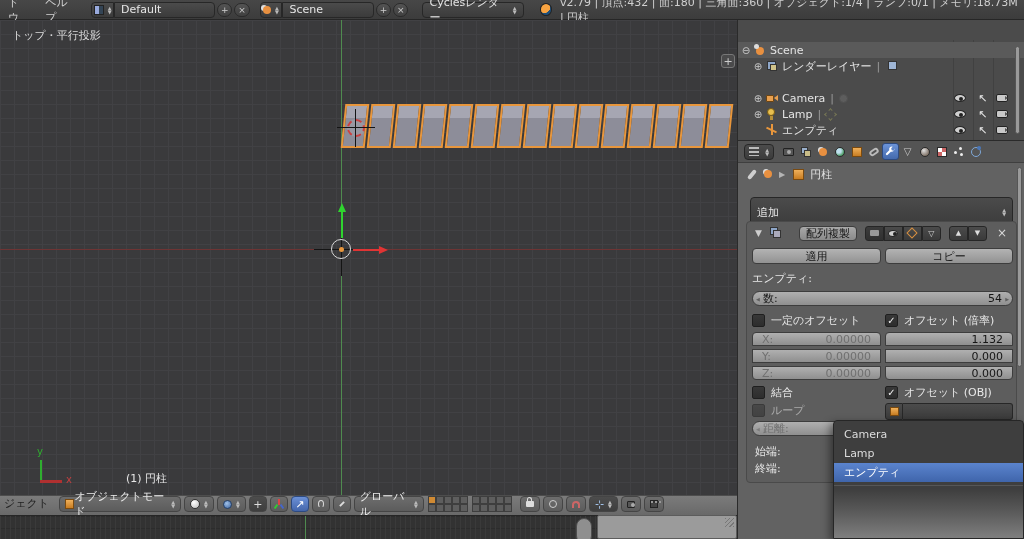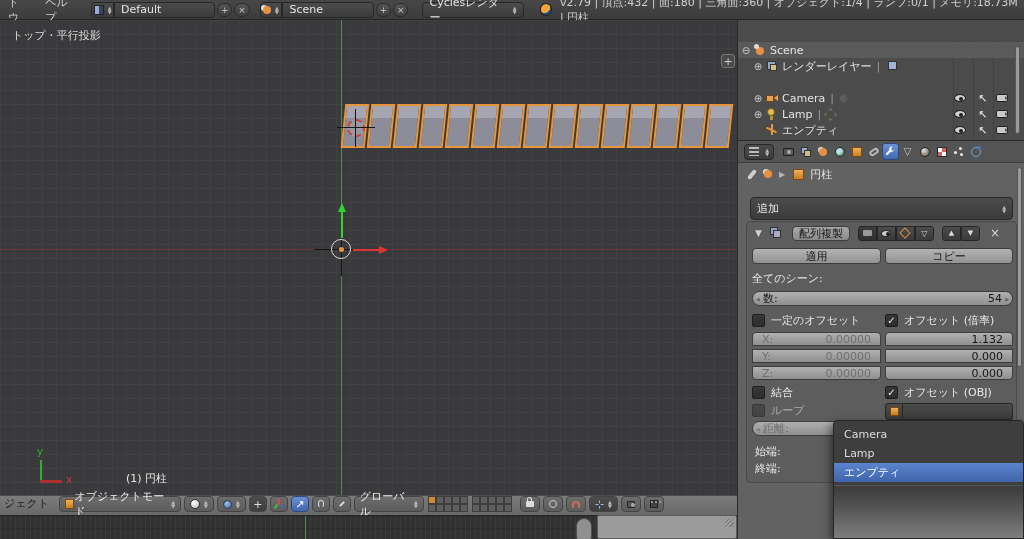--- a/index.html
+++ b/index.html
@@ -333,36 +333,36 @@
     </div>
 
     <div class="row" style="left:0;top:24px;height:18px;width:287px;">
       <span style="margin-left:12px;width:4px;height:11px;background:#cfcfcf;transform:rotate(40deg);border-radius:2px;display:inline-block;"></span>
       <span class="dot" style="margin-left:10px;width:8px;height:8px;background:#e89040;box-shadow:-2px -2px 0 -1px #ddd;"></span>
       <span style="margin-left:7px;color:#b5b5b5;font-size:8px;">▶</span>
       <span class="cube-ic" style="margin-left:8px;"></span>
       <span style="margin-left:6px;">円柱</span>
     </div>
 
-    <div class="dd-dark" style="position:absolute;left:12px;top:56px;width:263px;height:23px;justify-content:space-between;">
+    <div class="dd-dark" style="position:absolute;left:12px;top:56px;width:263px;height:30px;justify-content:space-between;">
       <span>追加</span>
       <span class="stepper">
           <span>▲</span>
           <span>▼</span>
         </span>
     </div>
 
     <div class="modbox">
       <div class="row" style="left:0;top:2px;width:271px;height:18px;">
         <span style="margin-left:8px;color:#cfcfcf;font-size:9px;">▼</span>
         <span class="mini" style="margin-left:8px;">
             <span style="position:absolute;left:0;top:0;width:8px;height:8px;background:#8ea6c8;border:1px solid #333;"></span>
             <span style="position:absolute;left:3px;top:3px;width:8px;height:8px;background:#aab;border:1px solid #333;"></span>
           </span>
-        <span class="btn-light" style="width:58px;height:15px;margin-left:6px;background:linear-gradient(#a8a8a8,#8a8a8a);">
+        <span class="btn-light" style="width:58px;height:15px;margin-left:13px;background:linear-gradient(#a8a8a8,#8a8a8a);">
             <span>配列複製</span>
           </span>
         <span style="display:flex;margin-left:8px;">
           <span class="togglebtn" style="border-radius:3px 0 0 3px;background:linear-gradient(#3c3c3c,#303030);">
               <span style="width:9px;height:6px;background:#999;border-radius:1px;"></span>
             </span>
           <span class="togglebtn">
               <span class="eye" style="width:10px;height:7px;"></span>
             </span>
           <span class="togglebtn">
@@ -382,21 +382,21 @@
       </div>
 
       <div class="btn-light" style="position:absolute;left:5px;top:26px;width:129px;">
           <span>適用</span>
         </div>
       <div class="btn-light" style="position:absolute;left:138px;top:26px;width:128px;">
           <span>コピー</span>
         </div>
 
       <div class="row" style="left:5px;top:48px;height:16px;">
-        <span class="lbl">全てのシーン:</span>
+        <span class="lbl">エンプティ:</span>
       </div>
 
       <div class="slider" style="position:absolute;left:5px;top:69px;width:261px;justify-content:space-between;">
         <span>数:</span>
         <span>54</span>
       </div>
 
       <div class="row" style="left:5px;top:91px;height:15px;">
         <span class="cb"></span>
         <span class="lbl" style="margin-left:6px;">一定のオフセット</span>

